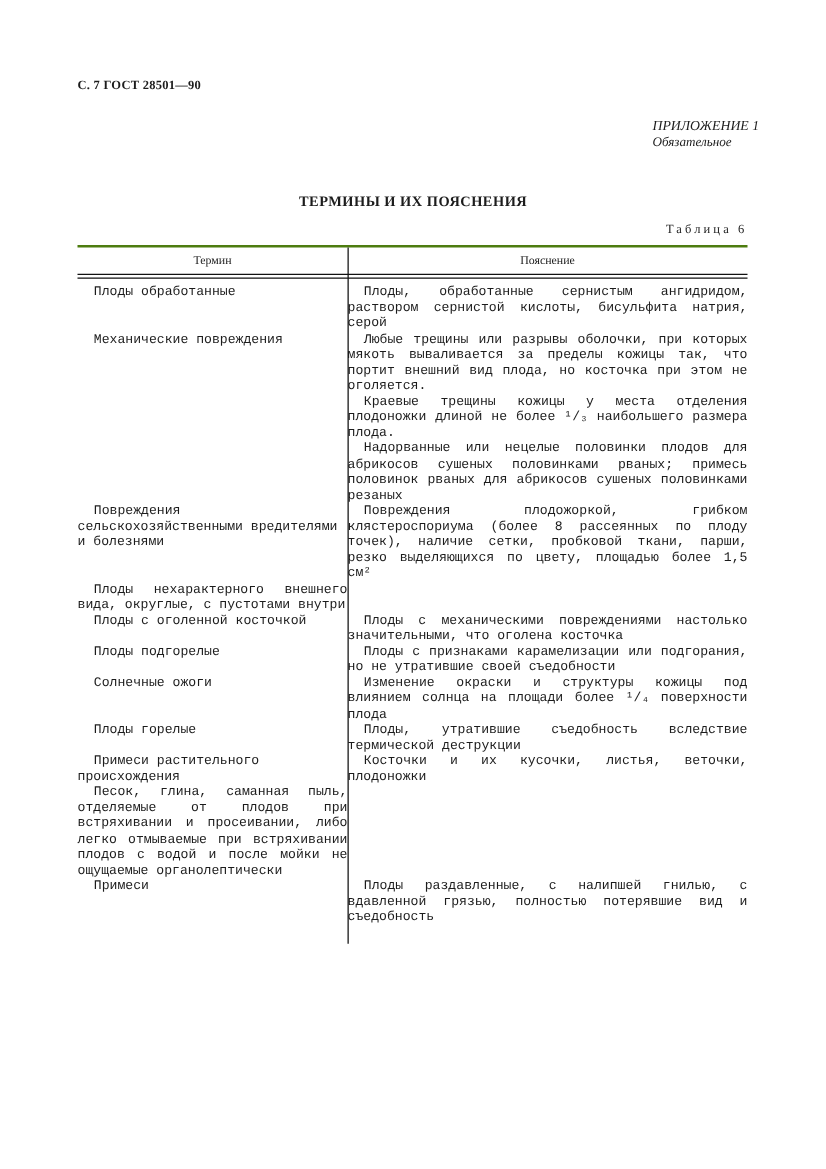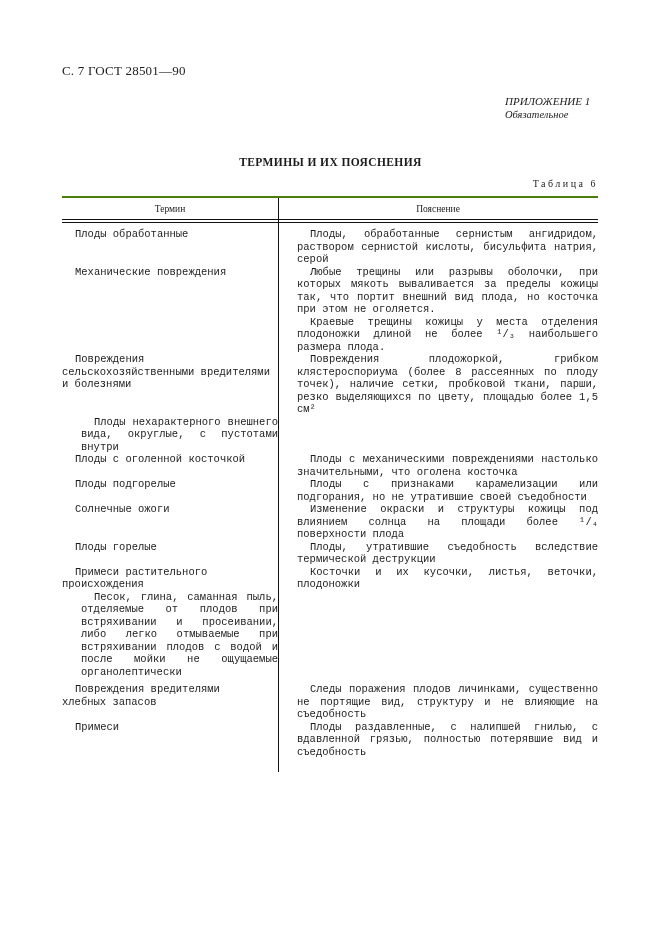--- a/index.html
+++ b/index.html
@@ -8,24 +8,24 @@
     background:#ffffff;
     font-family:"Liberation Serif","DejaVu Serif",serif;
     color:#1c1c1c;
     position:relative;
     overflow:hidden;
   }
   .page{position:absolute;inset:0;background:#fff;}
 
   .doc-header{
     position:absolute;top:63px;left:62px;
-    font-size:13px;font-weight:normal;letter-spacing:.2px;
+    font-size:10px;font-weight:bold;letter-spacing:.2px;
   }
   .annex-block{
-    position:absolute;top:95px;left:505px;width:100px;
+    position:absolute;top:95px;left:522px;width:100px;
     font-style:italic;text-align:left;line-height:13px;
   }
   .annex-title{font-size:11px;}
   .annex-note{font-size:10.5px;}
 
   .main-title{
     position:absolute;top:156px;left:0;width:661px;
     text-align:center;font-size:11.5px;font-weight:bold;letter-spacing:.4px;
   }
   .table-caption{
@@ -51,21 +51,21 @@
     height:2px;
     border-top:1px solid #111;
     border-bottom:1px solid #111;
   }
   .tbody{padding:5px 0 14px 0;}
   .trow{display:grid;grid-template-columns:216px 1fr;}
   .trow.gap{margin-top:5px;}
   .tcell{min-width:0;font-family:Liberation Mono, monospace;}
   .tcell p{margin:0;text-indent:13px;}
   .term{padding-right:8px;}
-  .expl{padding-left:19px;}
+  .expl{padding-left:0;}
   .expl p{text-align:justify;}
 </style>
 </head>
 <body>
 
 <div class="page">
 
   <div class="doc-header">С. 7 ГОСТ 28501—90</div>
 
   <div class="annex-block">
@@ -97,20 +97,21 @@
           </div>
       </div>
 
       <div class="trow">
         <div class="tcell term">
             <p>Механические повреждения</p>
           </div>
         <div class="tcell expl">
           <p>Любые трещины или разрывы оболочки, при которых мякоть вываливается за пределы кожицы так, что портит внешний вид плода, но косточка при этом не оголяется.</p>
           <p>Краевые трещины кожицы у места отделения плодоножки длиной не более ¹/₃ наибольшего размера плода.</p>
+          <p>Надорванные или нецелые половинки плодов для абрикосов сушеных половинками рваных; примесь половинок рваных для абрикосов сушеных половинками резаных</p>
         </div>
       </div>
 
       <div class="trow">
         <div class="tcell term">
             <p>Повреждения сельскохозяйственными вредителями и болезнями</p>
           </div>
         <div class="tcell expl">
             <p>Повреждения плодожоркой, грибком клястероспориума (более 8 рассеянных по плоду точек), наличие сетки, пробковой ткани, парши, резко выделяющихся по цвету, площадью более 1,5 см²</p>
           </div>
@@ -166,28 +167,20 @@
             <p>Косточки и их кусочки, листья, веточки, плодоножки</p>
           </div>
       </div>
 
       <div class="trow">
         <div class="tcell expl">
             <p>Песок, глина, саманная пыль, отделяемые от плодов при встряхивании и просеивании, либо легко отмываемые при встряхивании плодов с водой и после мойки не ощущаемые органолептически</p>
           </div>
       </div>
 
-      <div class="trow gap">
-        <div class="tcell term">
-            <p>Повреждения вредителями хлебных запасов</p>
-          </div>
-        <div class="tcell expl">
-            <p>Следы поражения плодов личинками, существенно не портящие  вид, структуру и не влияющие на съедобность</p>
-          </div>
-      </div>
 
       <div class="trow">
         <div class="tcell term">
             <p>Примеси</p>
           </div>
         <div class="tcell expl">
             <p>Плоды раздавленные, с налипшей гнилью, с вдавленной грязью, полностью потерявшие вид и съедобность</p>
           </div>
       </div>
 

